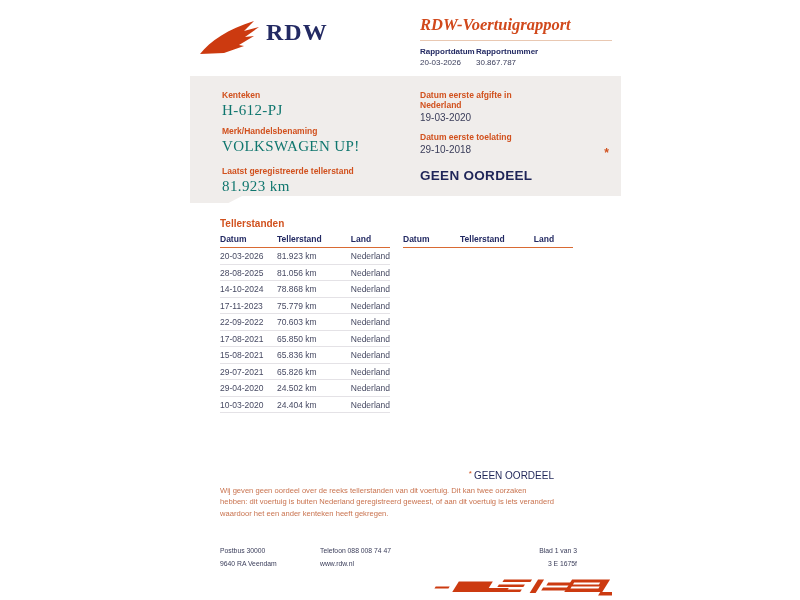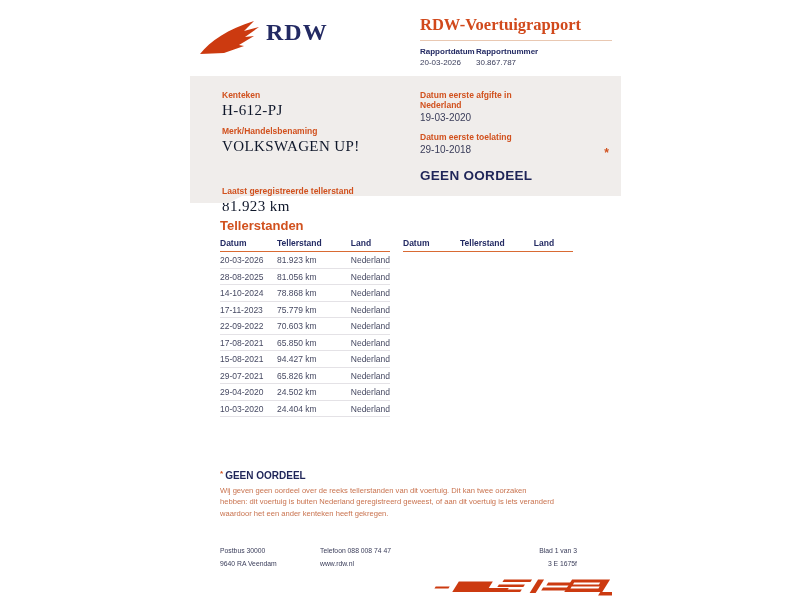--- a/index.html
+++ b/index.html
@@ -7,55 +7,55 @@
         font-family:"Liberation Sans",sans-serif;overflow:hidden;color:#252A63;}
 
   
   .logo{position:absolute;left:198px;top:16px;display:flex;align-items:center;}
   .logo svg{width:62px;height:40px;display:block;}
   .logo-text{font-family:"Liberation Serif",serif;font-weight:bold;font-size:24px;
              color:#232A63;letter-spacing:1px;margin-left:6px;margin-top:-8px;}
 
   .hdr-right{position:absolute;left:420px;top:16px;width:192px;}
   .hdr-title{font-family:"Liberation Serif",serif;font-weight:bold;font-size:16.5px;
-             color:#D1491C;line-height:1.1;}
+             color:#D1491C;line-height:1.1;font-style:italic;}
   .hdr-rule{border:none;border-top:1px solid #E9C8B2;margin:6px 0 6px 0;}
   .hdr-meta{display:grid;grid-template-columns:56px auto;}
   .meta-label{font-size:8px;font-weight:bold;color:#232A63;}
   .meta-value{font-size:8px;color:#3A3D5A;margin-top:2px;}
 
   
   .sbox{position:absolute;left:190px;top:76px;width:431px;height:120px;background:#F0EDEB;}
   .sbox::after{content:"";position:absolute;top:100%;left:0;width:52px;height:7px;
                background:#F0EDEB;clip-path:polygon(0 0,100% 0,74% 100%,0 100%);}
   .sbox .lbl{font-size:8.5px;font-weight:bold;color:#D1511E;}
-  .sbox .serifval{font-family:"Liberation Serif",serif;font-size:15px;color:#0f172a;
+  .sbox .serifval{font-family:"Liberation Serif",serif;font-size:15px;color:#0f766e;
                   margin:2px 0 7px 0;letter-spacing:.4px;}
   .sbox-left{position:absolute;left:32px;top:14px;}
-  .sbox-odo{position:absolute;left:32px;top:90px;margin-top:20px;}
+  .sbox-odo{position:absolute;left:32px;top:90px;}
   .sbox-right{position:absolute;left:230px;top:14px;width:130px;}
   .sbox-right .sval{font-size:10px;color:#3A3D5A;margin:2px 0 9px 0;}
   .verdict{font-size:13.5px;font-weight:bold;color:#1F2558;letter-spacing:.3px;margin-top:13px;}
   .verdict-star{position:absolute;right:12px;top:70px;color:#D1511E;font-weight:bold;font-size:12px;}
 
   
   .tbl-section{position:absolute;left:220px;top:218px;width:354px;}
-  .tbl-title{font-size:13px;font-weight:bold;color:#D1511E;margin-bottom:3px;}
+  .tbl-title{font-size:10px;font-weight:bold;color:#D1511E;margin-bottom:3px;}
   .tables{display:flex;gap:13px;}
   .mtable{width:170px;}
   .thead{display:grid;grid-template-columns:57px 1fr 58px;font-size:8.5px;font-weight:bold;
          color:#232A63;padding:2px 0 3px 0;border-bottom:1.5px solid #D96A33;}
   .thead .c2{text-align:center;}
   .trow{display:grid;grid-template-columns:57px 1fr 58px;font-size:8.5px;color:#474A63;
         padding:3px 0 2.5px 0;border-bottom:1px solid #E4E2E6;}
   .trow .c2{text-align:right;}
 
   
   .footnote{position:absolute;left:220px;top:469px;width:334px;}
-  .fn-head{font-size:10px;font-weight:bold;color:#1F2558;}
+  .fn-head{font-size:10px;font-weight:normal;color:#1F2558;text-align:right;}
   .fn-head .star{color:#D1511E;font-size:8px;vertical-align:3px;margin-right:2px;}
   .fn-body{margin-top:4px;font-size:7.6px;line-height:11.4px;color:#C9734F;}
 
   
   .pfooter{position:absolute;left:220px;top:547px;width:357px;display:grid;
            grid-template-columns:100px 1fr auto;font-size:6.8px;color:#3A3D5A;}
   .pfooter .fl{margin-bottom:5.5px;}
   .pfooter .col3{text-align:right;}
   .pfooter a{color:#3A3D5A;text-decoration:none;}
 
@@ -145,21 +145,21 @@
               <span class="c1">70.603 km</span>
               <span class="c2">Nederland</span>
             </div>
             <div class="trow">
               <span class="c0">17-08-2021</span>
               <span class="c1">65.850 km</span>
               <span class="c2">Nederland</span>
             </div>
             <div class="trow">
               <span class="c0">15-08-2021</span>
-              <span class="c1">94.427 km</span>
+              <span class="c1">65.836 km</span>
               <span class="c2">Nederland</span>
             </div>
             <div class="trow">
               <span class="c0">29-07-2021</span>
               <span class="c1">65.826 km</span>
               <span class="c2">Nederland</span>
             </div>
             <div class="trow">
               <span class="c0">29-04-2020</span>
               <span class="c1">24.502 km</span>

